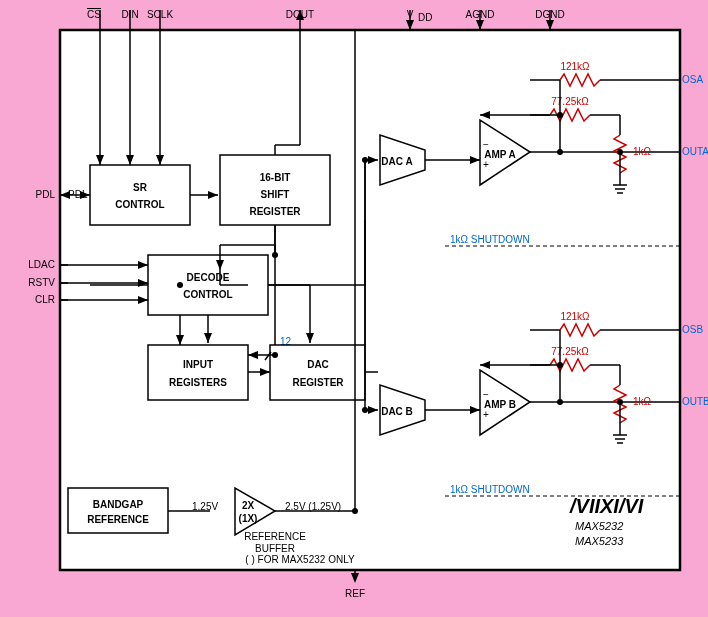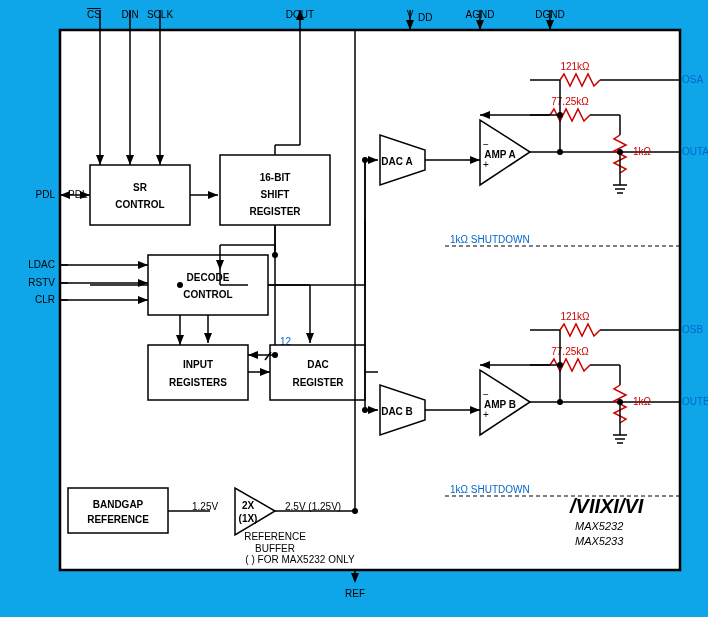--- a/index.html
+++ b/index.html
@@ -9,21 +9,21 @@
       background: #fff;
       font-family: Arial, sans-serif;
       font-size: 11px;
       overflow: hidden;
       position: relative;
     }
     .diagram-container {
       position: relative;
       width: 708px;
       height: 617px;
-      background: #0ea5e9;
+      background: #f9a8d4;
     }
     svg {
       position: absolute;
       top: 0; left: 0;
       width: 708px;
       height: 617px;
     }
     
     .label-black { fill: #000; font-family: Arial, sans-serif; font-size: 10px; }
     .label-blue { fill: #0066cc; font-family: Arial, sans-serif; font-size: 10px; }

